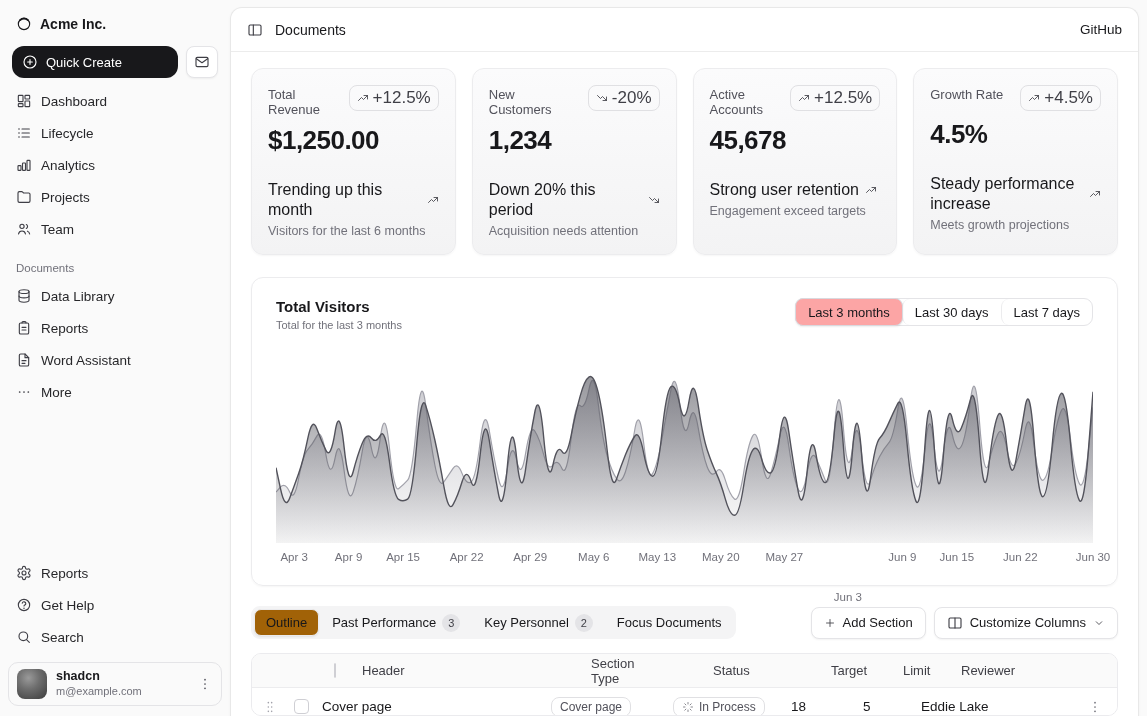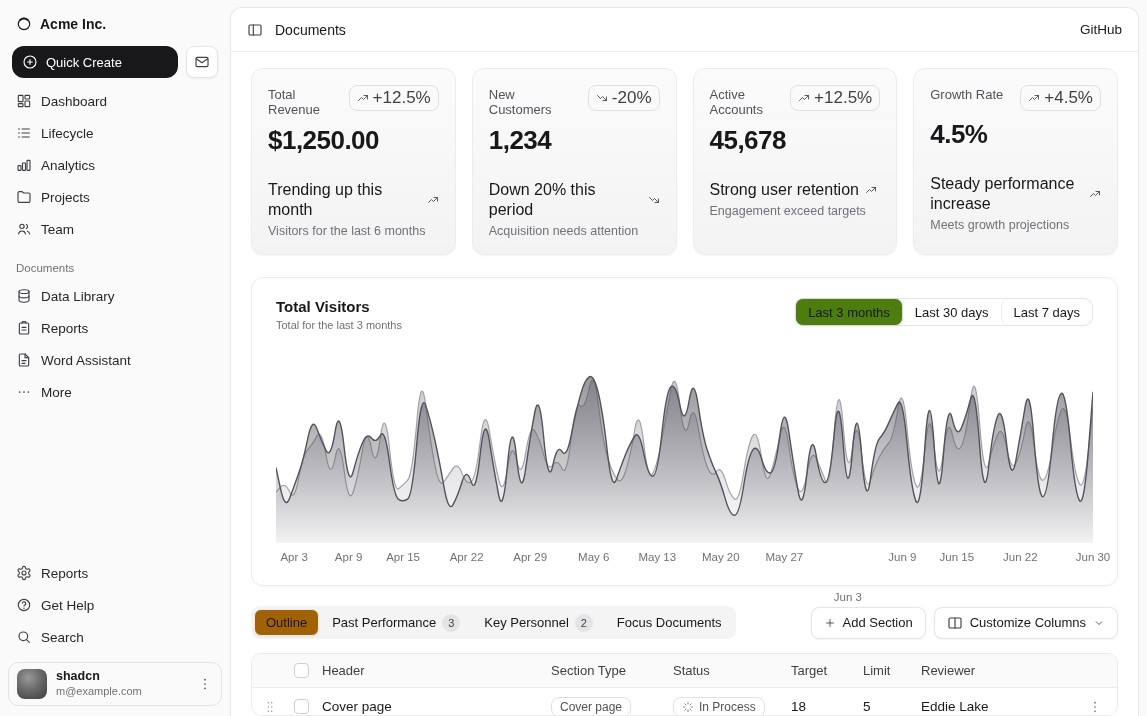--- a/index.html
+++ b/index.html
@@ -57,21 +57,21 @@
   .stat-foot-desc { font-size:12.5px; color:#71717a; margin-top:4px; }
 
   
   .chart-card { border:1px solid #ececee; border-radius:12px; padding:20px 24px 18px; margin-bottom:20px; box-shadow:0 1px 2px rgba(0,0,0,.04); }
   .chart-head { display:flex; align-items:flex-start; justify-content:space-between; }
   .chart-title { font-size:15px; font-weight:600; }
   .chart-sub { font-size:11px; color:#71717a; margin-top:4px; }
   .range-group { display:flex; border:1px solid #e4e4e7; border-radius:9px; height:28px; align-items:stretch; }
   .range-btn { display:flex; align-items:center; padding:0 12px; font-size:13px; color:#18181b; background:none; border:none; border-radius:8px; font-family:inherit; position:relative; }
   .range-btn + .range-btn { border-left:1px solid #ececee; }
-  .range-btn.active { background:#4d7c0f; border:1px solid #d9d9de !important; margin:-1px; box-shadow:0 1px 2px rgba(0,0,0,.07); z-index:1; }
+  .range-btn.active { background:#fca5a5; border:1px solid #d9d9de !important; margin:-1px; box-shadow:0 1px 2px rgba(0,0,0,.07); z-index:1; }
   .plot-wrap { margin-top:22px; }
   .plot-svg { width:100%; height:190px; display:block; }
   .x-axis { position:relative; height:18px; margin-top:6px; }
   .x-axis span { position:absolute; top:2px; transform:translateX(-50%); font-size:11.5px; color:#71717a; white-space:nowrap; }
 
   
   .toolbar { display:flex; align-items:center; justify-content:space-between; margin-bottom:14px; }
   .tabs-group { display:flex; align-items:center; background:#f4f4f5; border-radius:9px; padding:3px; gap:2px; }
   .tab { display:flex; align-items:center; gap:6px; height:27px; padding:0 11px; border-radius:7px; font-size:13px; color:#18181b; border:none; background:none; font-family:inherit; }
   .tab.active { background:#a16207; border:1px solid #ebebee; box-shadow:0 1px 2px rgba(0,0,0,.07); }
@@ -80,21 +80,21 @@
   .toolbar-actions { display:flex; gap:8px; }
   .tool-btn { display:flex; align-items:center; gap:7px; height:32px; padding:0 12px; background:#fff;
     border:1px solid #e4e4e7; border-radius:8px; font-size:13px; font-weight:500; color:#18181b;
     font-family:inherit; box-shadow:0 1px 2px rgba(0,0,0,.05); }
   .tool-btn .ic-wrap { color:#3f3f46; display:flex; }
 
   
   .data-table { border:1px solid #ebebee; border-radius:10px; overflow:hidden; }
   .t-row { display:grid; grid-template-columns:36px 28px 1fr 122px 114px 72px 62px 158px 44px; align-items:center; }
   .t-head { background:#fafafa; height:34px; border-bottom:1px solid #ececee; }
-  .t-head .t-cell { font-size:13px; font-weight:500; color:#3f3f46; }
+  .t-head .t-cell { font-size:13px; font-weight:500; color:#3f3f46;margin-left:40px; }
   .t-cell { padding:0 6px; font-size:13.5px; display:flex; align-items:center; min-width:0; }
   .t-body-row { height:38px; border-bottom:1px solid #f0f0f2; background:#fff; }
   .checkbox { width:15px; height:15px; border:1.5px solid #cfcfd4; border-radius:4px; background:#fff; }
   .grip { color:#a1a1aa; display:flex; justify-content:center; width:100%; }
   .cell-badge { display:inline-flex; align-items:center; gap:5px; border:1px solid #e0e0e3; border-radius:8px;
     padding:2px 8px; font-size:12px; color:#52525b; white-space:nowrap; }
   .cell-badge .ic-wrap { color:#71717a; display:flex; }
   .row-menu { color:#71717a; display:flex; justify-content:center; width:100%; background:none; border:none; }
   .t-stub { height:14px; background:#fff; }
   .num-cell { padding-left:10px; }

